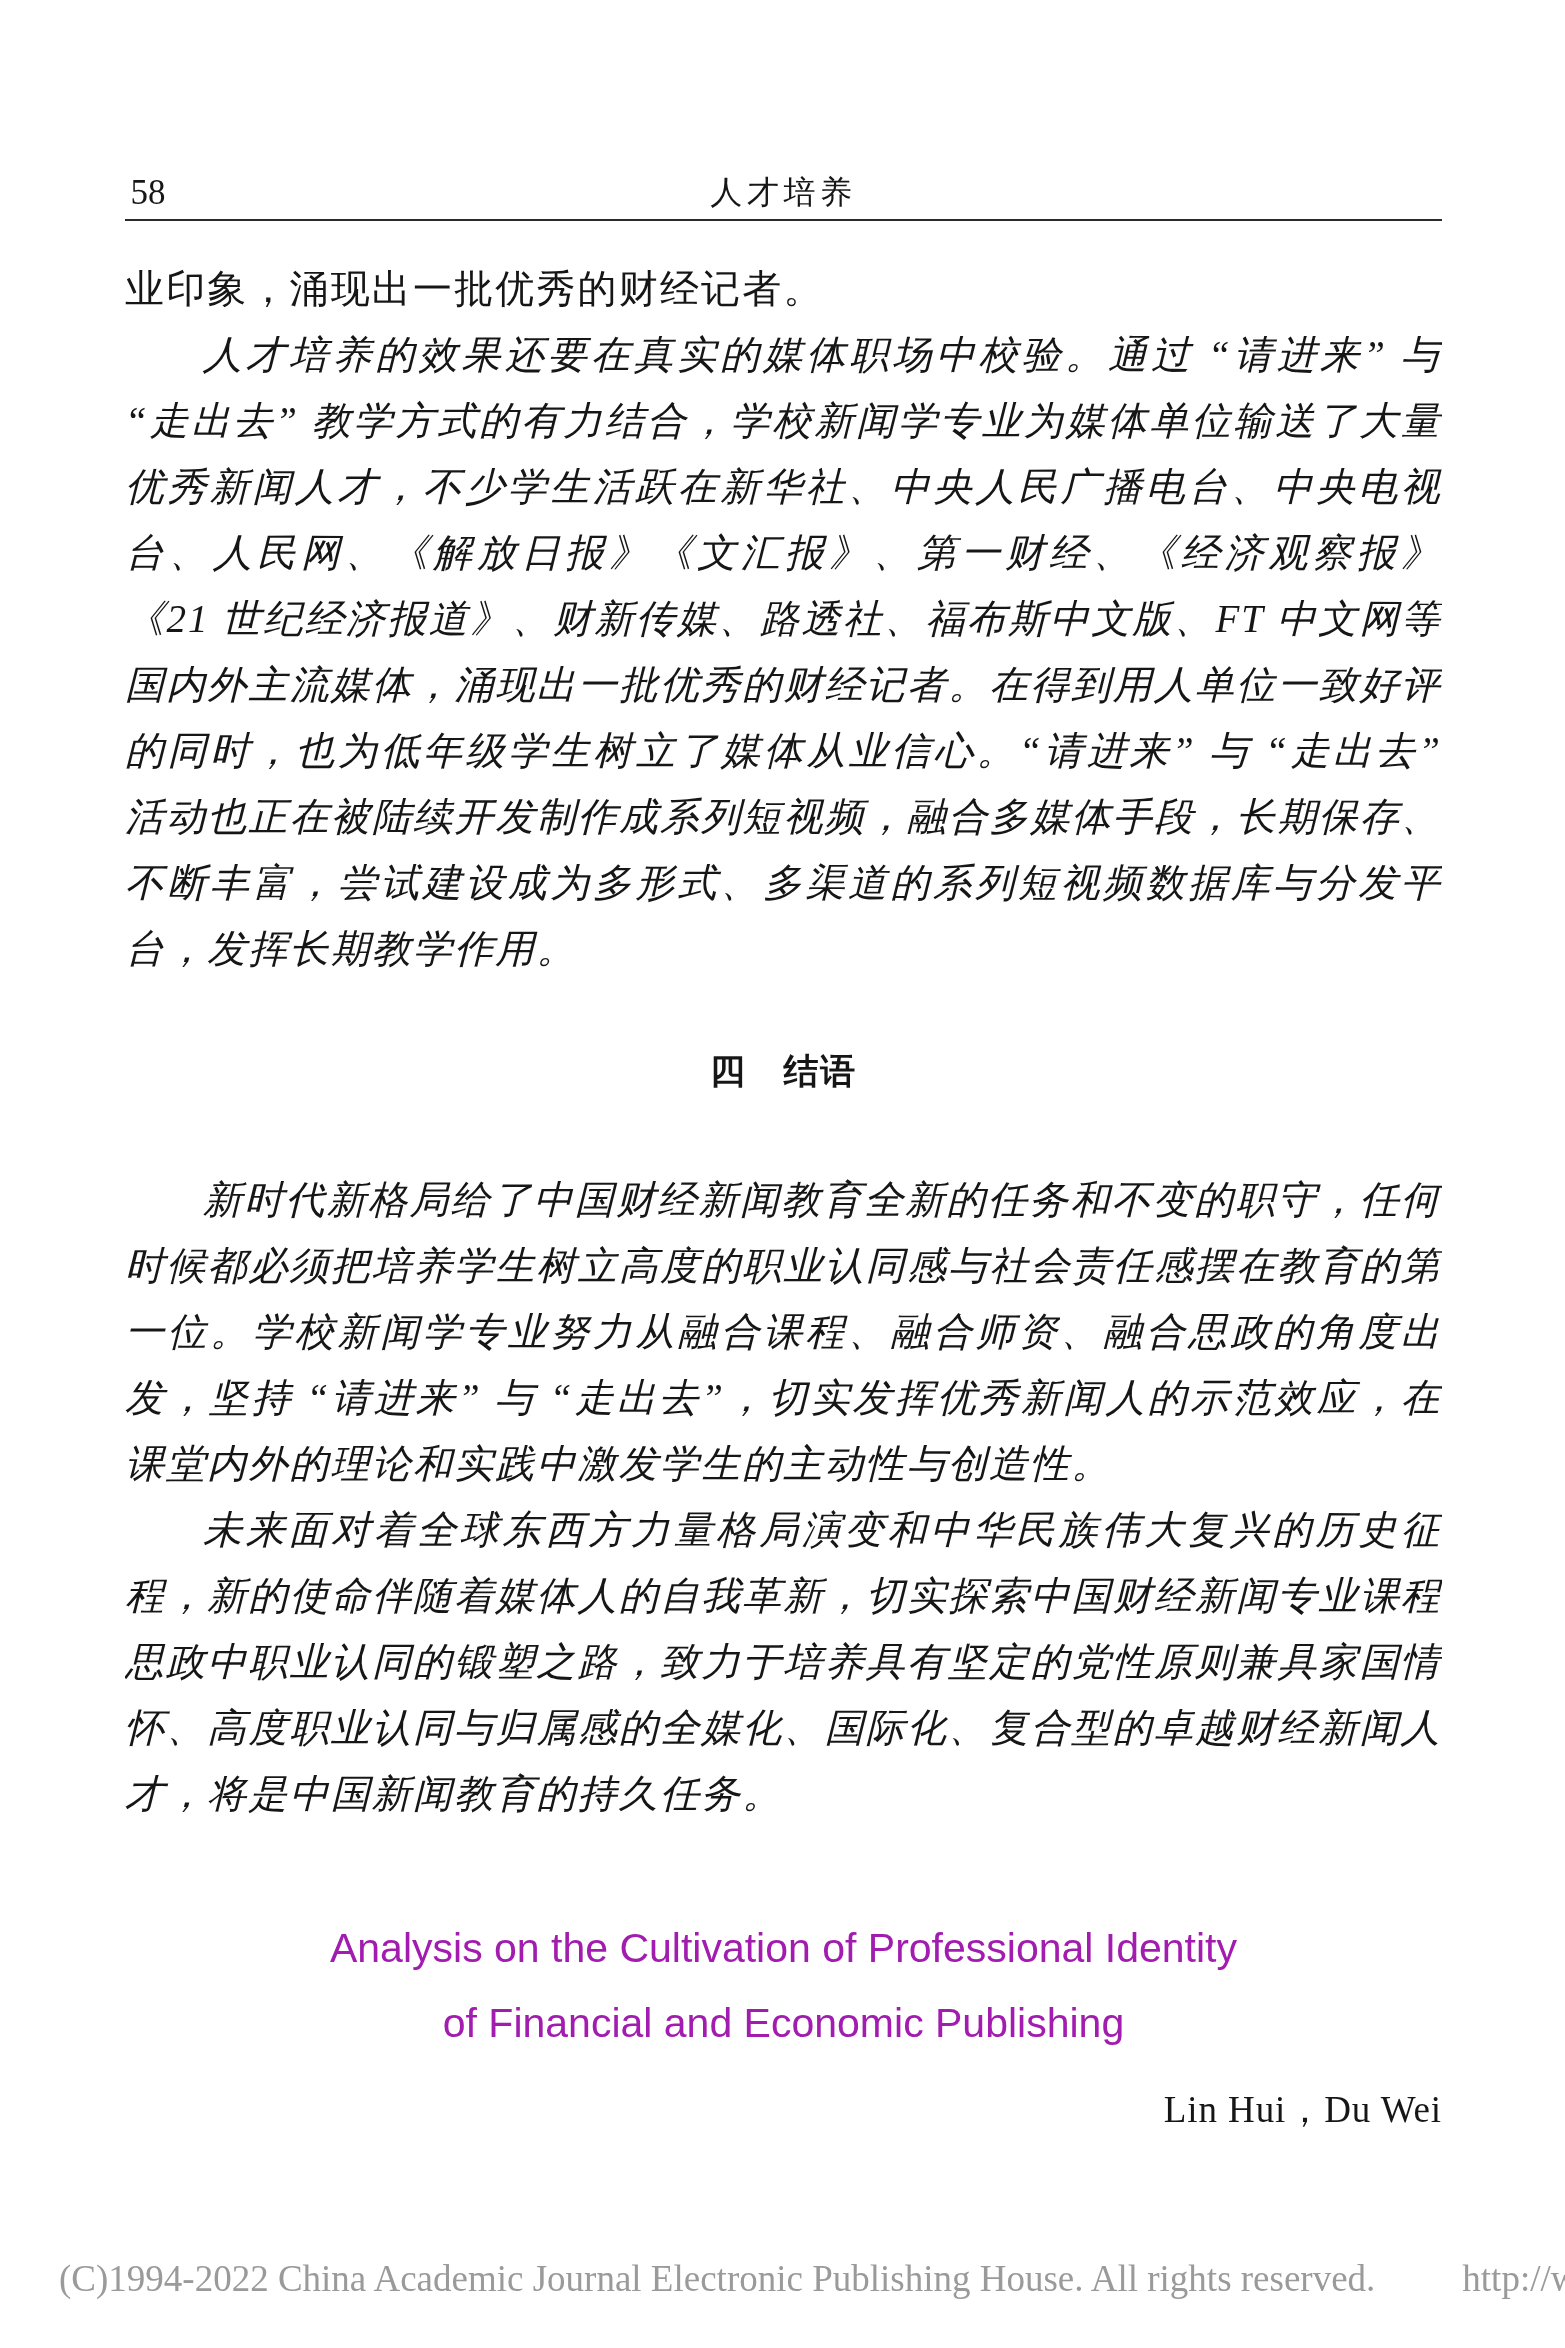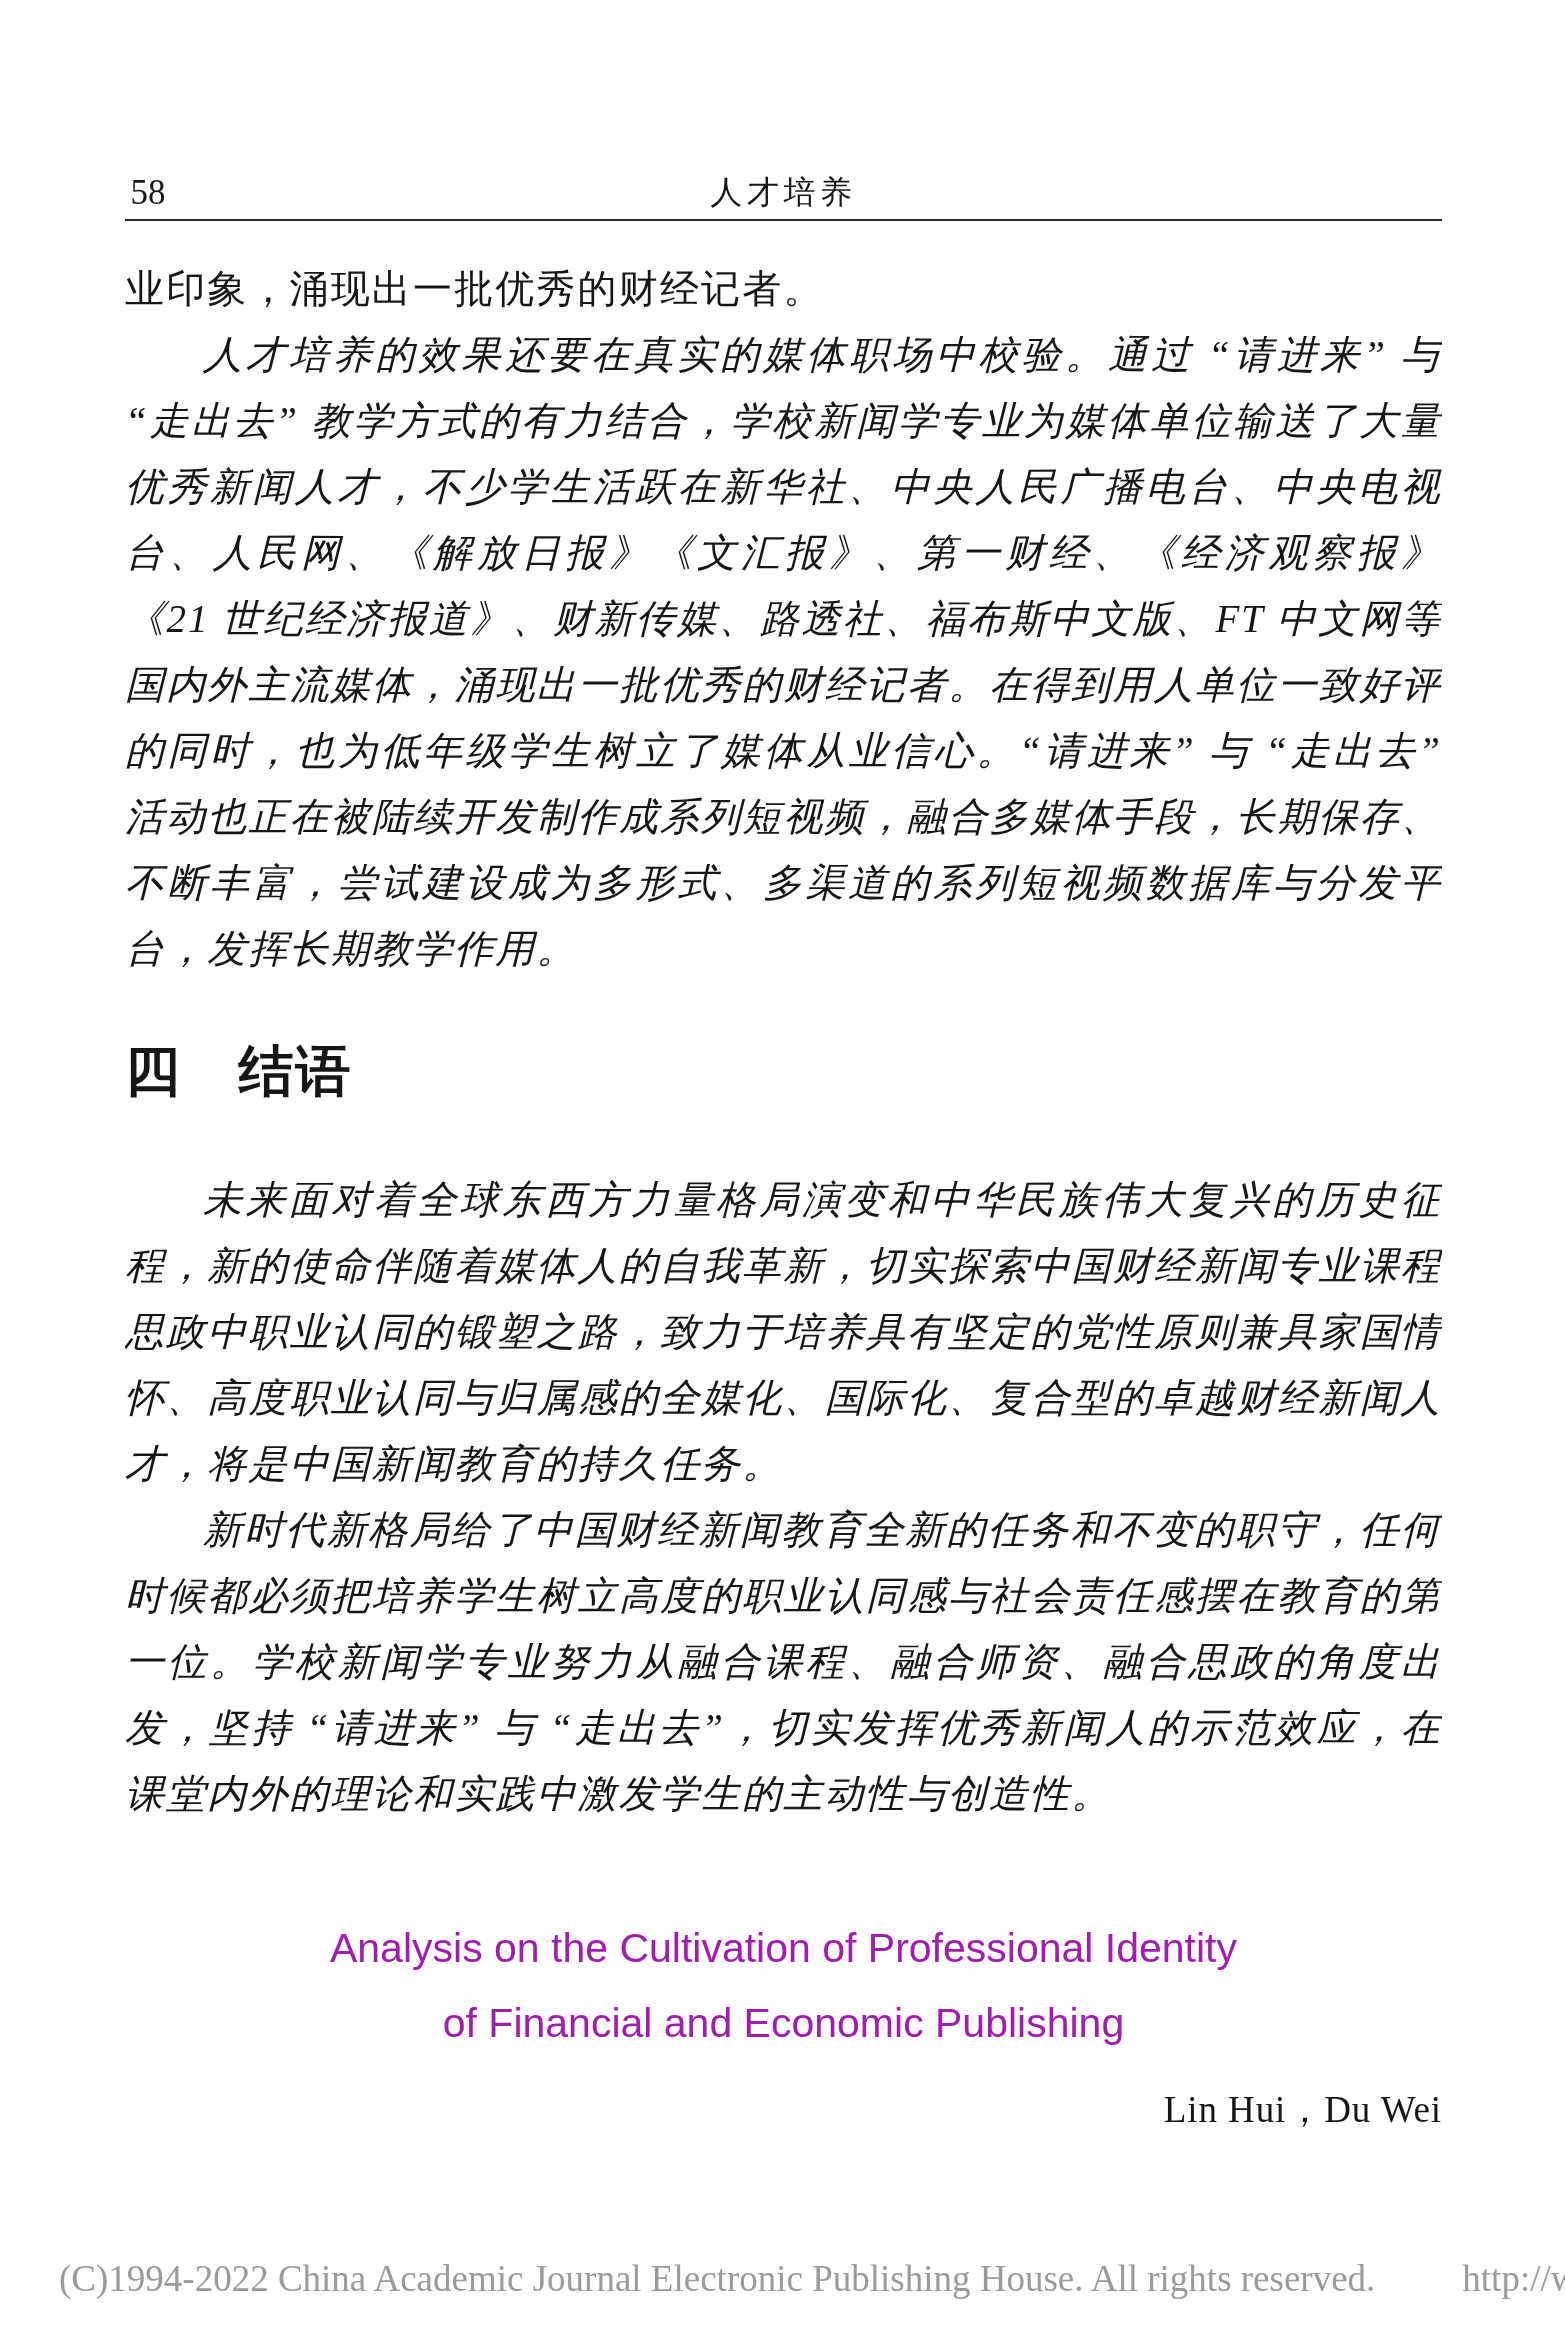--- a/index.html
+++ b/index.html
@@ -28,21 +28,22 @@
     margin-top: 35px;
     font-size: 39px;
     line-height: 66px;
     text-align: justify;
     letter-spacing: 0.055em;
   }
   .body-text p { margin: 0; }
   .body-text p.indent { text-indent: 2em; font-style: italic; }
 
   .section-heading {
-    font-size: 55px;
+    text-align: center;
+    font-size: 35px;
     font-weight: bold;
     letter-spacing: 1.8px;
     margin: 57px 0 62px 0;
   }
 
   .title-block {
     margin-top: 84px;
     text-align: center;
     font-family: "Liberation Sans", "DejaVu Sans", sans-serif;
     font-size: 41px;
@@ -75,22 +76,22 @@
       <span class="page-num">58</span>
       <div class="header-title">人才培养</div>
     </div>
 
     <div class="body-text">
       <p>业印象，涌现出一批优秀的财经记者。</p>
       <p class="indent">人才培养的效果还要在真实的媒体职场中校验。通过 “请进来” 与 “走出去” 教学方式的有力结合，学校新闻学专业为媒体单位输送了大量优秀新闻人才，不少学生活跃在新华社、中央人民广播电台、中央电视台、人民网、《解放日报》《文汇报》、第一财经、《经济观察报》《21 世纪经济报道》、财新传媒、路透社、福布斯中文版、FT 中文网等国内外主流媒体，涌现出一批优秀的财经记者。在得到用人单位一致好评的同时，也为低年级学生树立了媒体从业信心。“请进来” 与 “走出去” 活动也正在被陆续开发制作成系列短视频，融合多媒体手段，长期保存、不断丰富，尝试建设成为多形式、多渠道的系列短视频数据库与分发平台，发挥长期教学作用。</p>
 
       <div class="section-heading">四　结语</div>
 
+      <p class="indent">新时代新格局给了中国财经新闻教育全新的任务和不变的职守，任何时候都必须把培养学生树立高度的职业认同感与社会责任感摆在教育的第一位。学校新闻学专业努力从融合课程、融合师资、融合思政的角度出发，坚持 “请进来” 与 “走出去”，切实发挥优秀新闻人的示范效应，在课堂内外的理论和实践中激发学生的主动性与创造性。</p>
       <p class="indent">未来面对着全球东西方力量格局演变和中华民族伟大复兴的历史征程，新的使命伴随着媒体人的自我革新，切实探索中国财经新闻专业课程思政中职业认同的锻塑之路，致力于培养具有坚定的党性原则兼具家国情怀、高度职业认同与归属感的全媒化、国际化、复合型的卓越财经新闻人才，将是中国新闻教育的持久任务。</p>
-      <p class="indent">新时代新格局给了中国财经新闻教育全新的任务和不变的职守，任何时候都必须把培养学生树立高度的职业认同感与社会责任感摆在教育的第一位。学校新闻学专业努力从融合课程、融合师资、融合思政的角度出发，坚持 “请进来” 与 “走出去”，切实发挥优秀新闻人的示范效应，在课堂内外的理论和实践中激发学生的主动性与创造性。</p>
     </div>
 
     <div class="title-block">
       <div>Analysis on the Cultivation of Professional Identity</div>
       <div>of Financial and Economic Publishing</div>
     </div>
 
     <div class="authors">Lin Hui，Du Wei</div>
 
   </div>

